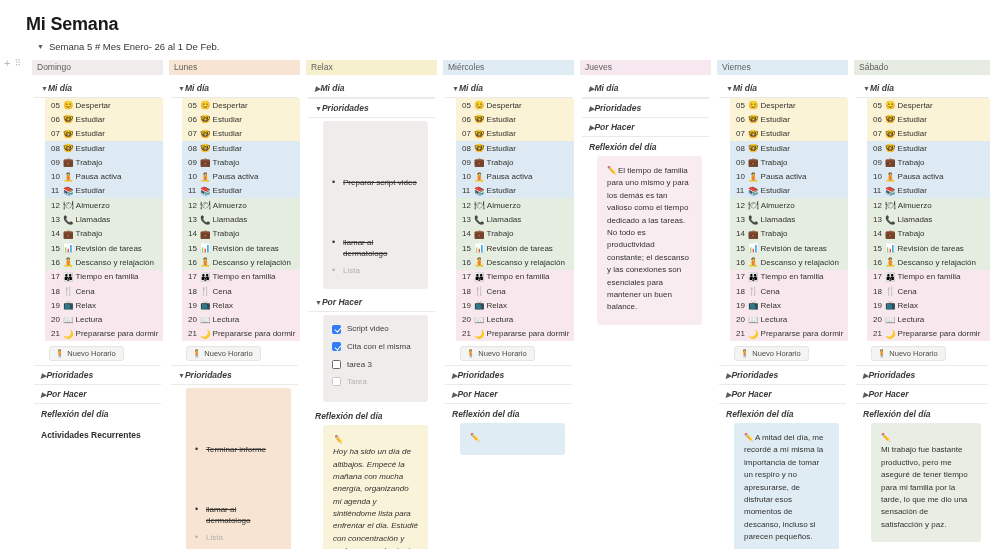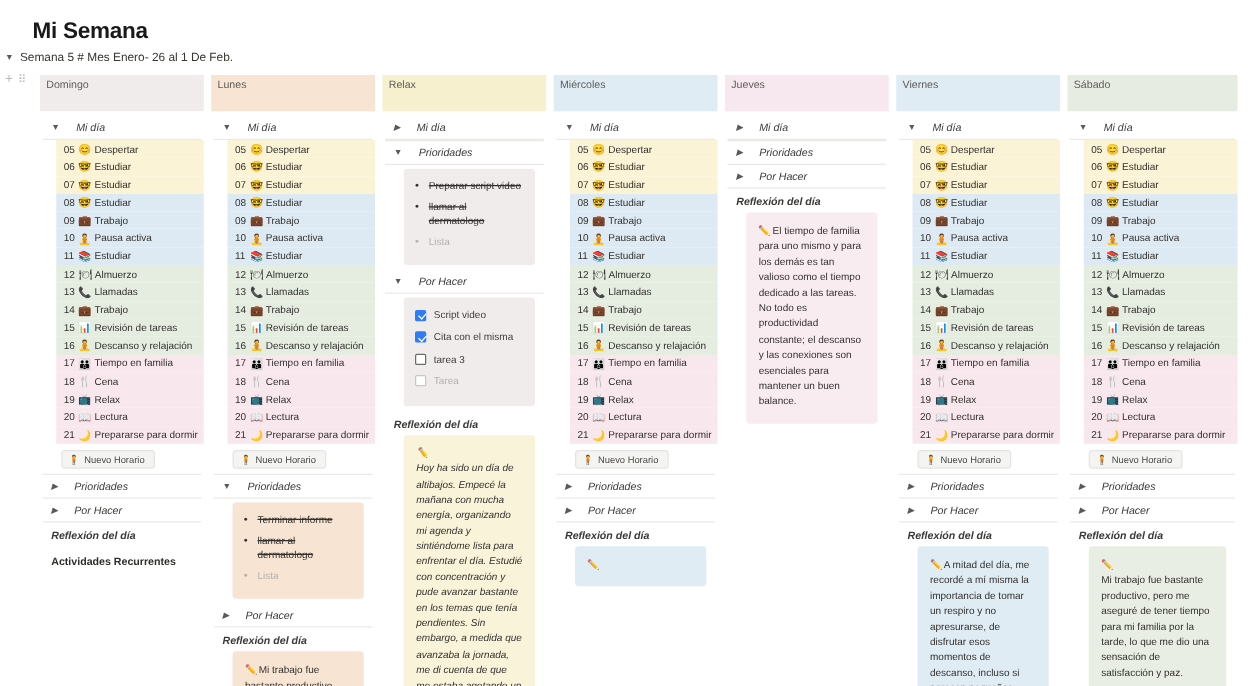--- a/index.html
+++ b/index.html
@@ -12,21 +12,21 @@
   }
   .page { position: relative; width: 1005px; height: 549px; }
 
   
   .page-title {
     position: absolute; left: 26px; top: 14px;
     font-size: 18px; font-weight: bold; letter-spacing: -0.2px;
     color: #191919;
   }
   .toggle-row {
-    position: absolute; left: 4px; top: 41px;
+    position: absolute; left: 37px; top: 41px;
     display: flex; align-items: center; gap: 5px;
     font-size: 9.5px; color: #37352f;
   }
   .tri { font-size: 7px; color: #5a5a57; line-height: 1; }
   .tri.closed::before { content: "\25B6"; }
   .tri.open::before   { content: "\25BC"; }
 
   .grip-row {
     position: absolute; left: 4px; top: 58px;
     display: flex; align-items: center; gap: 4px;
@@ -38,31 +38,31 @@
   .board {
     position: absolute; left: 32px; top: 60px;
     width: 968px; height: 489px;
     display: flex; gap: 6px;
     overflow: hidden;
   }
   .col { width: 131px; flex: 0 0 131px; }
   .col:last-child { width: 136px; flex: 0 0 136px; }
 
   .day-head {
-    height: 29px; line-height: 15px;
+    height: 15px; line-height: 15px;
     padding: 0 5px;
     font-size: 8.5px; color: #5f5e5b;
     margin-bottom: 4px;
   }
 
   
   .sec {
-    display: flex; align-items: center; gap: 13px;
+    display: flex; align-items: center; gap: 0;
     padding: 4px 0 4px 9px;
-    font-size: 8.5px; font-style: italic; font-weight: normal;
+    font-size: 8.5px; font-style: italic; font-weight: bold;
     color: #3b3a37;
   }
   .divider { height: 1px; background: #eceae6; margin: 0 2px; }
 
   
   .hours { padding-left: 13px; }
   .hour {
     display: flex; align-items: center;
     height: 14.3px;
     padding-left: 6px;
@@ -96,21 +96,21 @@
     position: relative;
     padding-left: 11px;
     margin-bottom: 5px;
     font-size: 8px;
     color: #33312e;
   }
   .panel li::before {
     content: "\2022"; position: absolute; left: 0; top: -1px;
     font-size: 9px; color: #33312e;
   }
-  .panel li.done { text-decoration: line-through; }
+  .panel li.done { text-decoration: line-through; margin-top: 48px; }
   .panel li.ph { color: #b4b2ad; }
   .panel li.ph::before { color: #b4b2ad; }
 
   .todo { display: flex; align-items: center; gap: 6px; margin-bottom: 6px; font-size: 8px; }
   .cb {
     width: 9px; height: 9px; flex: 0 0 9px;
     border: 1.2px solid #6d6c68; border-radius: 1.5px; background: #fff;
   }
   .cb.on {
     background: #2f7cf6; border-color: #2f7cf6;

